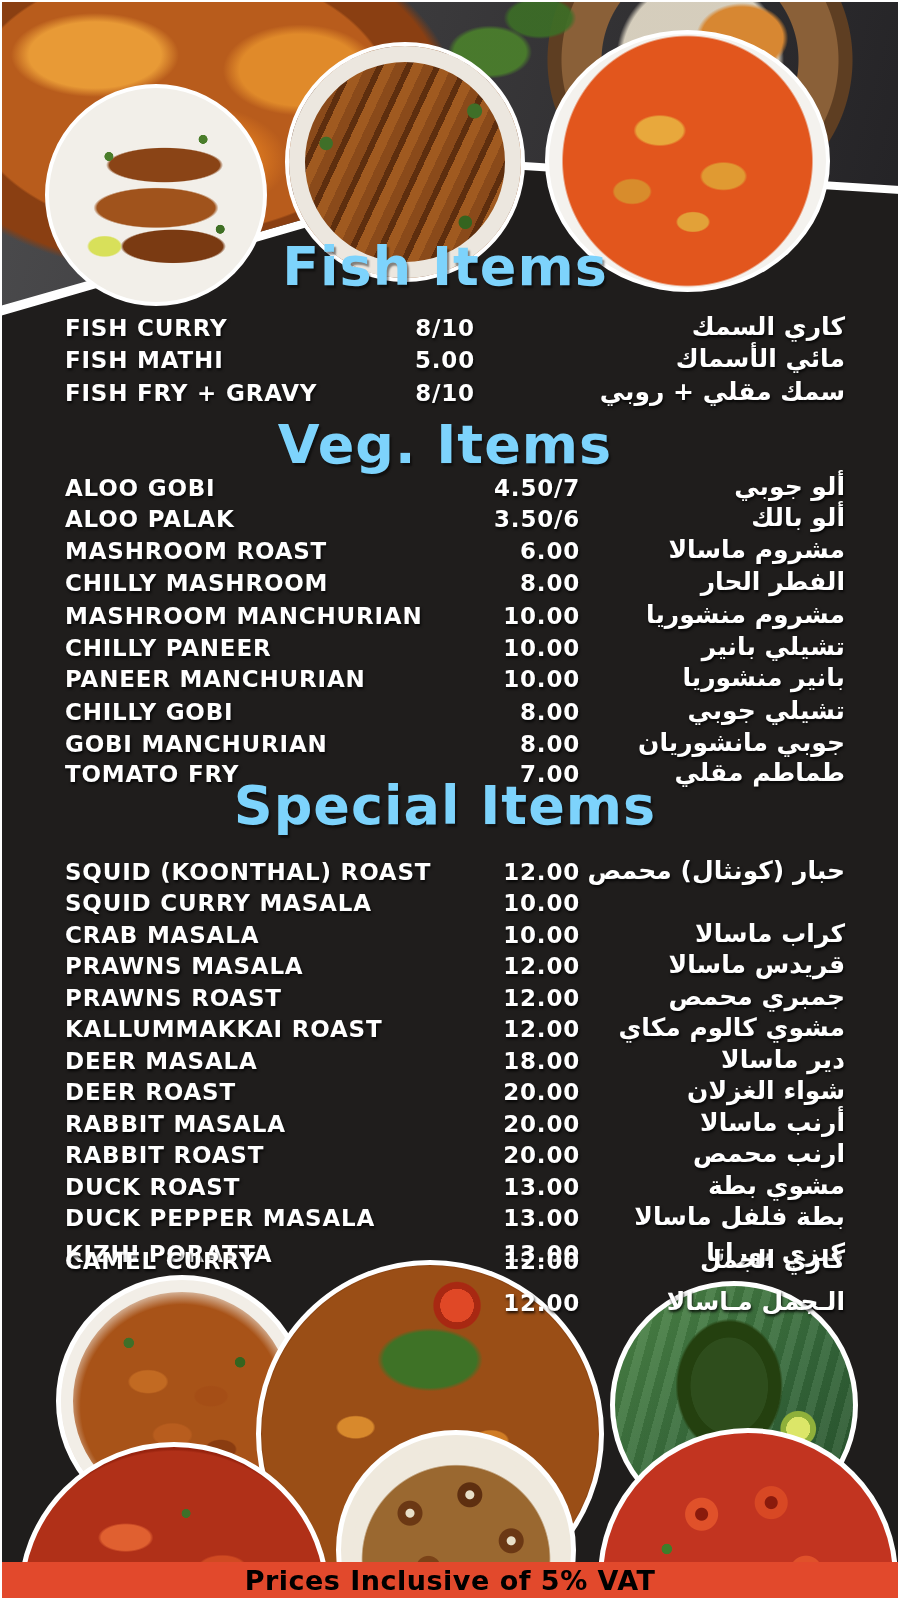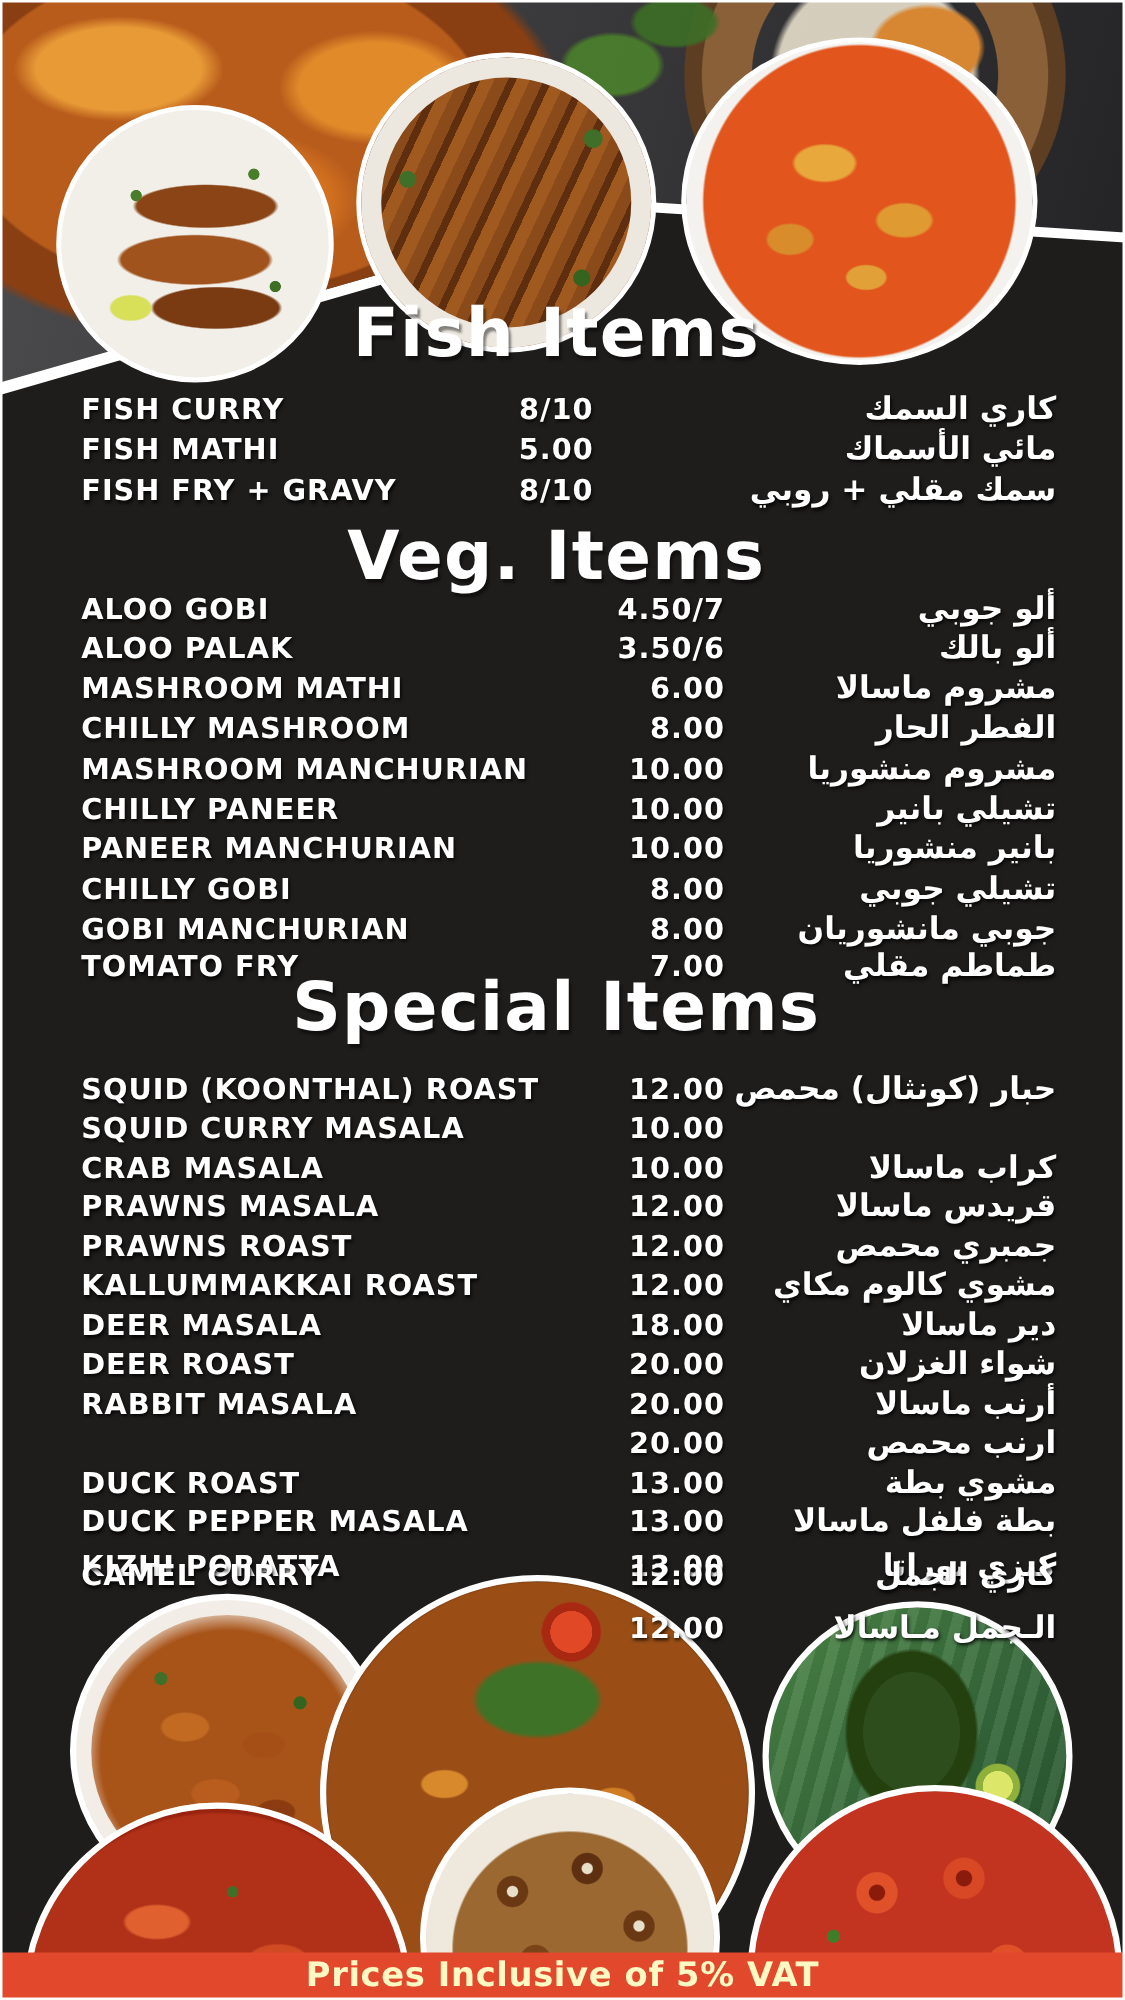--- a/index.html
+++ b/index.html
@@ -58,21 +58,21 @@
     background:
       radial-gradient(ellipse 40px 24px at 40% 38%, #e8a83c 0 58%, rgba(232,168,60,0) 66%),
       radial-gradient(ellipse 36px 22px at 63% 56%, #e09a32 0 58%, rgba(224,154,50,0) 66%),
       radial-gradient(ellipse 30px 20px at 30% 62%, #d88c2c 0 58%, rgba(216,140,44,0) 66%),
       radial-gradient(ellipse 26px 16px at 52% 74%, #e2a138 0 58%, rgba(226,161,56,0) 66%),
       radial-gradient(circle at 50% 50%, #e2561d 0 66%, #f4f2ee 67%);
   }
   
   .title {
     position:absolute; left:0; width:890px; text-align:center; z-index:10;
-    color:#ffffff; font-size:54px; font-weight:bold; letter-spacing:1px;
+    color:#7dd3fc; font-size:54px; font-weight:bold; letter-spacing:1px;
     text-shadow:2px 3px 2px rgba(0,0,0,.45);
   }
   .t-fish    { top:235px; }
   .t-veg     { top:413px; }
   .t-special { top:774px; }
   
   .row { position:absolute; left:0; width:900px; height:30px; line-height:30px; z-index:20; }
   .row span {
     color:#fff; font-weight:bold; font-size:23px; letter-spacing:.8px;
     text-shadow:1px 2px 3px rgba(0,0,0,.85); white-space:nowrap;
@@ -139,21 +139,21 @@
       radial-gradient(circle 21px at 70% 48%, #8a1a0c 0 6px, #e0512a 7px 16px, rgba(224,81,42,0) 17px),
       radial-gradient(circle 21px at 44% 52%, #8a1a0c 0 6px, #d04020 7px 16px, rgba(208,64,32,0) 17px),
       radial-gradient(circle 21px at 58% 72%, #8a1a0c 0 6px, #e0512a 7px 16px, rgba(224,81,42,0) 17px),
       radial-gradient(circle at 50% 50%, #c23420 0 72%, #9c2410 73%); }
   
   .footer {
     position:absolute; left:0; top:1562px; width:900px; height:38px; z-index:30;
     background:#e2492c; text-align:center;
   }
   .footer span {
-    color:#fef9c3; font-weight:bold; font-size:27px; line-height:38px; letter-spacing:.5px;
+    color:#000000; font-weight:bold; font-size:27px; line-height:38px; letter-spacing:.5px;
   }
   .frame {
     position:absolute; left:0; top:0; width:900px; height:1600px; z-index:40;
     pointer-events:none; box-shadow: inset 0 0 0 2px #ffffff;
   }
 </style>
 </head>
 <body>
 
 <div class="page">
@@ -190,21 +190,21 @@
         <span class="en">ALOO GOBI</span>
         <span class="price">4.50/7</span>
         <span class="ar">ألو جوبي</span>
       </div>
       <div class="row sec-veg" style="top: 504px;">
         <span class="en">ALOO PALAK</span>
         <span class="price">3.50/6</span>
         <span class="ar">ألو بالك</span>
       </div>
       <div class="row sec-veg" style="top: 536px;">
-        <span class="en">MASHROOM MATHI</span>
+        <span class="en">MASHROOM ROAST</span>
         <span class="price">6.00</span>
         <span class="ar">مشروم ماسالا</span>
       </div>
       <div class="row sec-veg" style="top: 568px; padding-left: 36px;">
         <span class="en">CHILLY MASHROOM</span>
         <span class="price">8.00</span>
         <span class="ar">الفطر الحار</span>
       </div>
       <div class="row sec-veg" style="top: 601px;">
         <span class="en">MASHROOM MANCHURIAN</span>
@@ -274,20 +274,21 @@
         <span class="en">DEER ROAST</span>
         <span class="price">20.00</span>
         <span class="ar">شواء الغزلان</span>
       </div>
       <div class="row sec-special" style="top: 1109px;">
         <span class="en">RABBIT MASALA</span>
         <span class="price">20.00</span>
         <span class="ar">أرنب ماسالا</span>
       </div>
       <div class="row sec-special" style="top: 1140px;">
+        <span class="en">RABBIT ROAST</span>
         <span class="price">20.00</span>
         <span class="ar">ارنب محمص</span>
       </div>
       <div class="row sec-special" style="top: 1172px;">
         <span class="en">DUCK ROAST</span>
         <span class="price">13.00</span>
         <span class="ar">مشوي بطة</span>
       </div>
       <div class="row sec-special" style="top: 1203px;">
         <span class="en">DUCK PEPPER MASALA</span>

